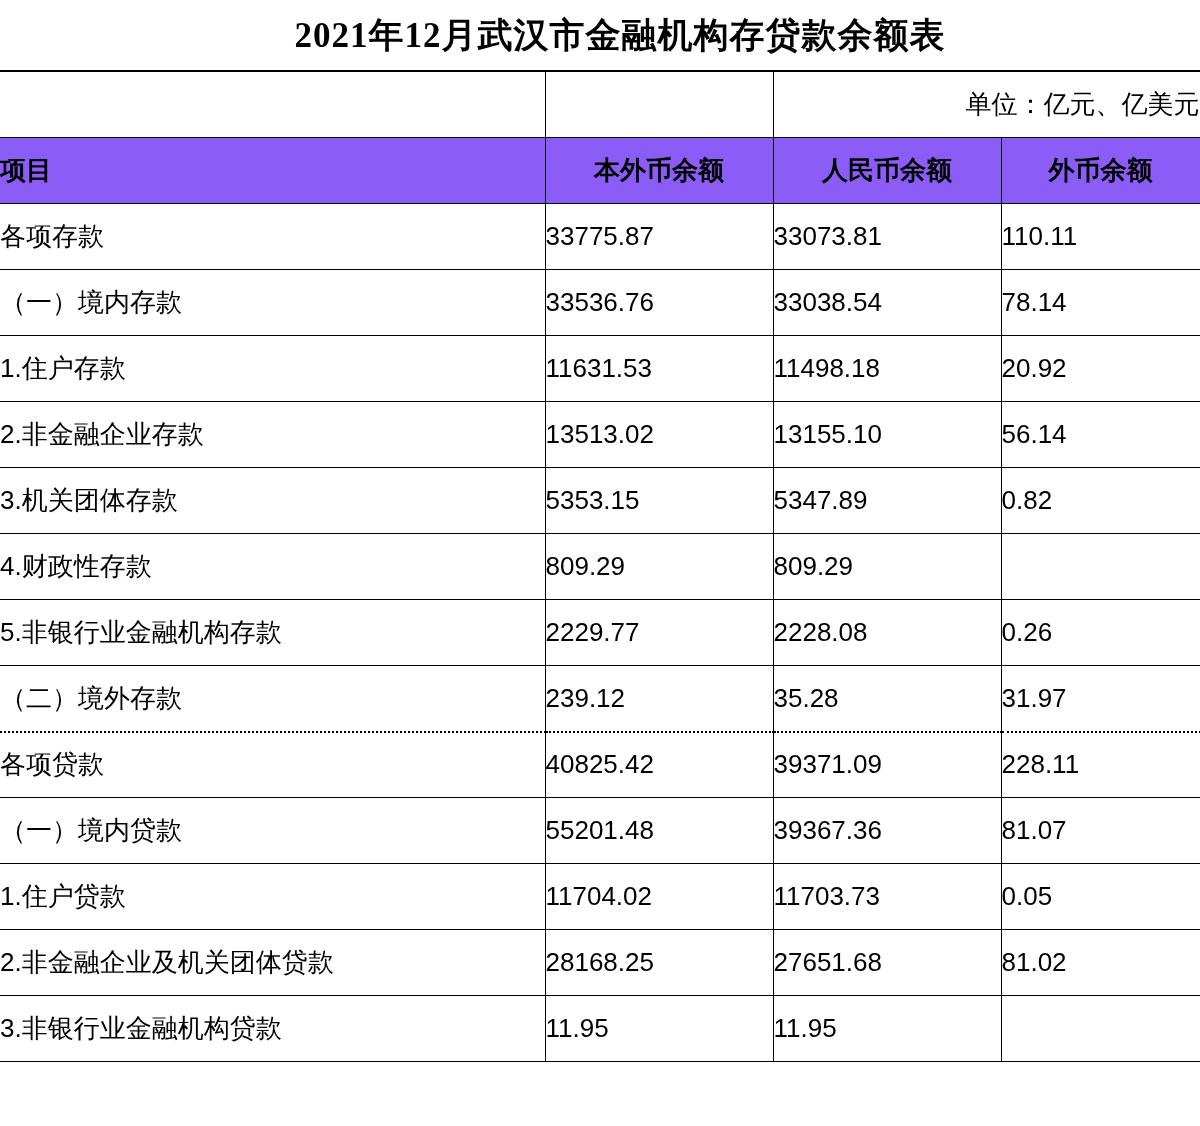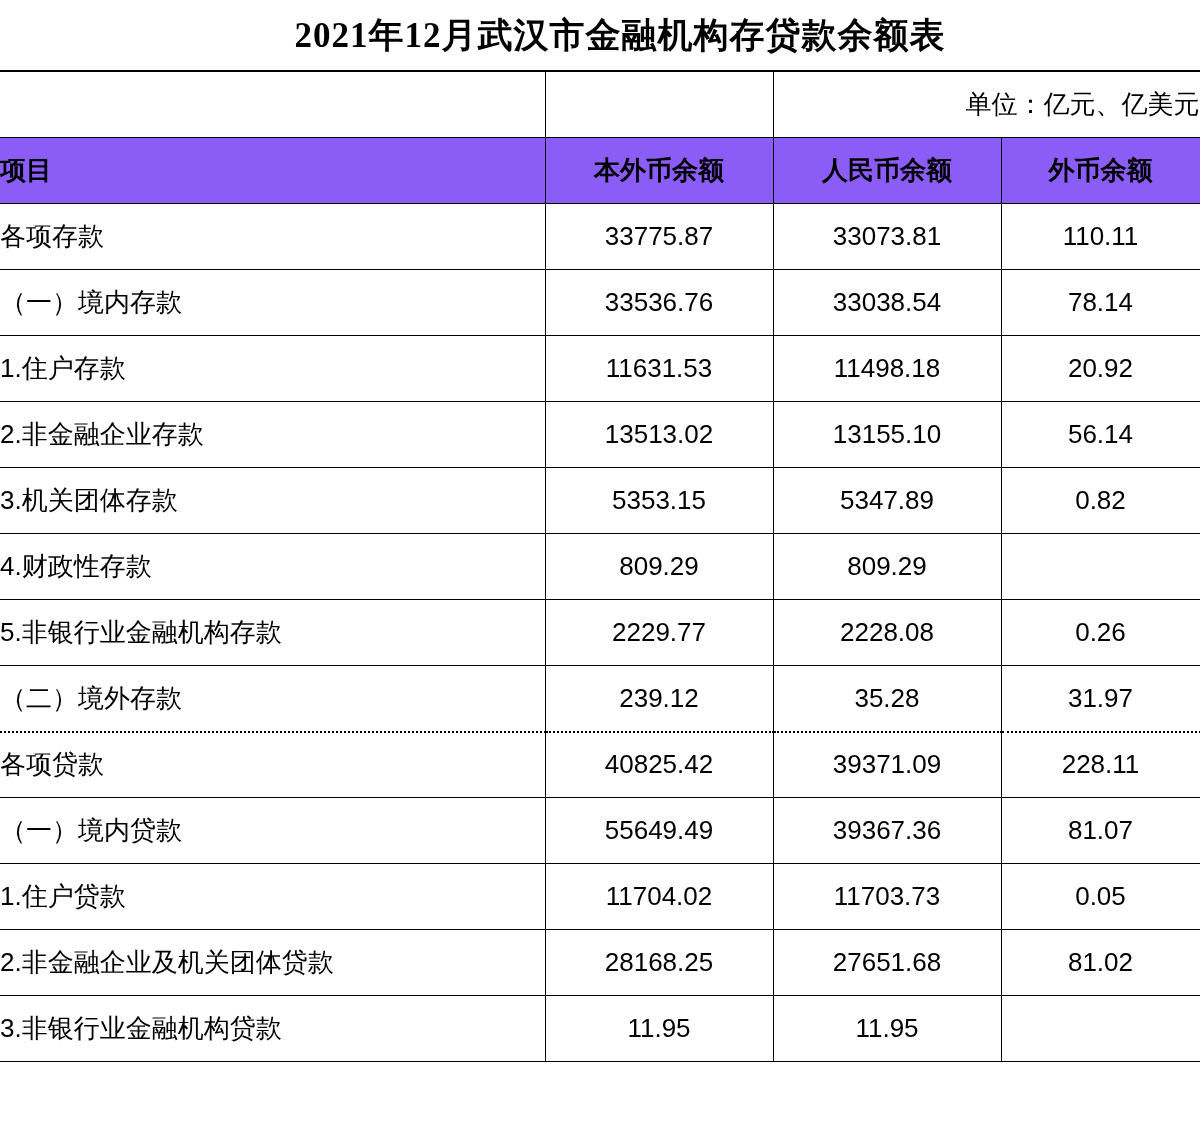--- a/index.html
+++ b/index.html
@@ -76,21 +76,21 @@
     text-align: left;
     padding-left: 0px;
   }
   .cell-item {
     text-align: left;
     font-size: 28px;
     white-space: nowrap;
     padding-left: 0px;
   }
   .cell-num {
-    text-align: center;
+    text-align: left;
     padding-right: 12px;
     font-size: 28px;
     white-space: nowrap;
     margin-left: 48px;
   }
   .ind0 { padding-left: 0px; font-family: Liberation Serif, serif; }
   .ind1 { padding-left: 48px; }
   .ind2 { padding-left: 100px; }
 
   tr.sep-above td {
@@ -176,21 +176,21 @@
         <td class="cell-num">31.97</td>
       </tr>
       <tr class="sep-above">
         <td class="cell-item ind0">各项贷款</td>
         <td class="cell-num">40825.42</td>
         <td class="cell-num">39371.09</td>
         <td class="cell-num">228.11</td>
       </tr>
       <tr>
         <td class="cell-item ind1">（一）境内贷款</td>
-        <td class="cell-num">55649.49</td>
+        <td class="cell-num">55201.48</td>
         <td class="cell-num">39367.36</td>
         <td class="cell-num">81.07</td>
       </tr>
       <tr>
         <td class="cell-item ind2">1.住户贷款</td>
         <td class="cell-num">11704.02</td>
         <td class="cell-num">11703.73</td>
         <td class="cell-num">0.05</td>
       </tr>
       <tr>

